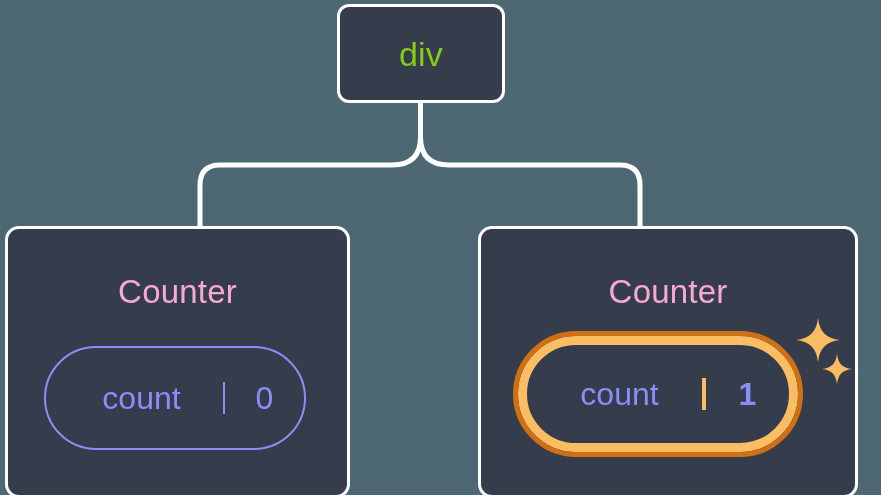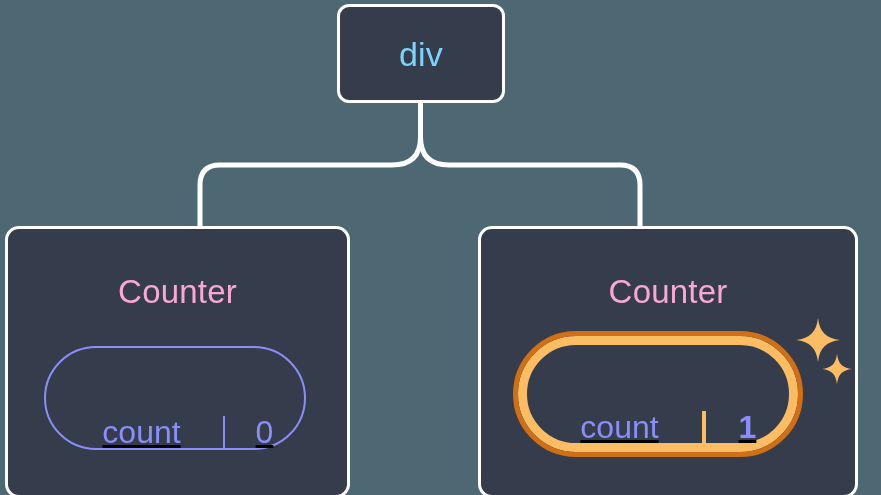--- a/index.html
+++ b/index.html
@@ -48,21 +48,21 @@
   
   .node-root {
     left: 337px;
     top: 4px;
     width: 168px;
     height: 99px;
     justify-content: center;
   }
   .node-root .node-title {
     font-size: 34px;
-    color: #7dd3fc;
+    color: #84cc16;
     line-height: 1;
     letter-spacing: 0.2px;
   }
 
   
   .node-child {
     top: 226px;
     height: 272px;
     border-radius: 14px;
     padding-top: 46px;
@@ -79,24 +79,23 @@
 
   
   .pill-wrap {
     position: absolute;
     display: flex;
     align-items: center;
   }
   .pill {
     box-sizing: border-box;
     display: flex;
-    align-items: flex-end;
+    align-items: center;
     border-radius: 999px;
     background: transparent;
-    text-decoration: underline;
   }
   .pill-key, .pill-val {
     display: flex;
     align-items: center;
     justify-content: center;
     color: #8b8ef8;
     line-height: 1;
   }
 
   

